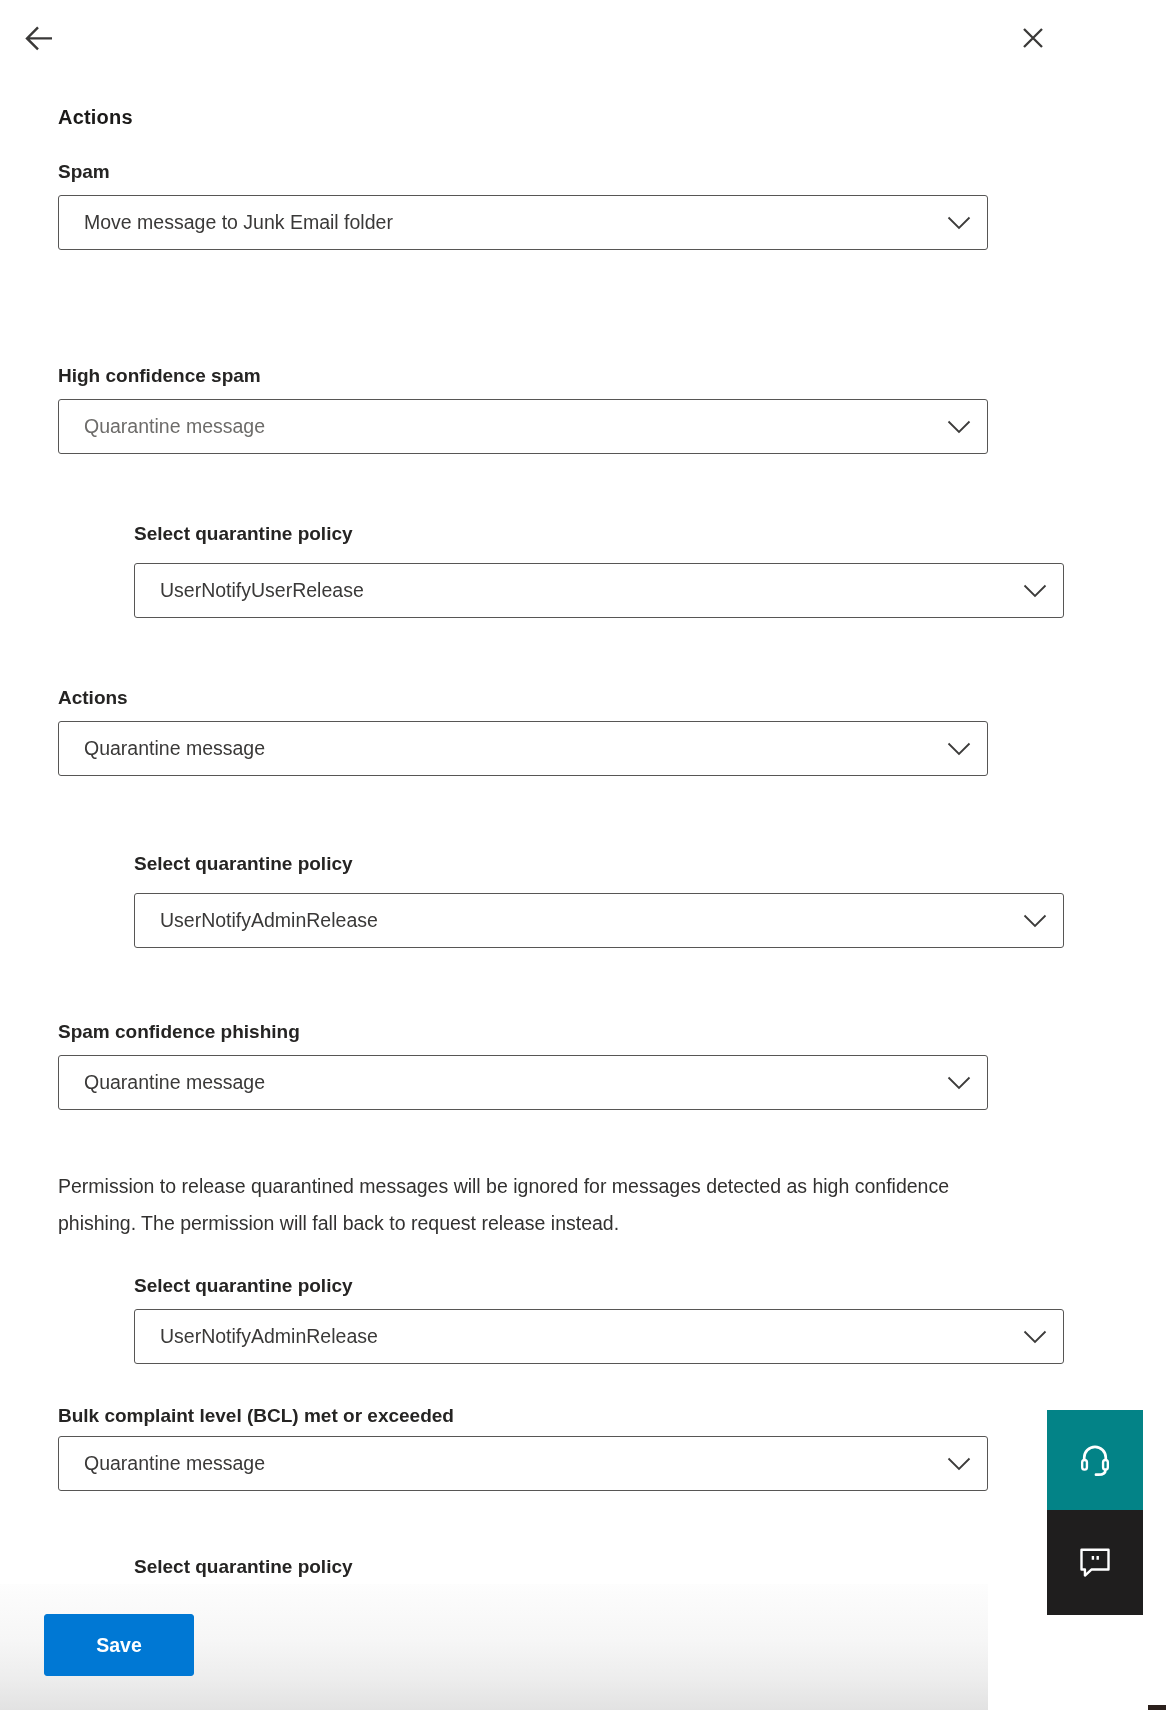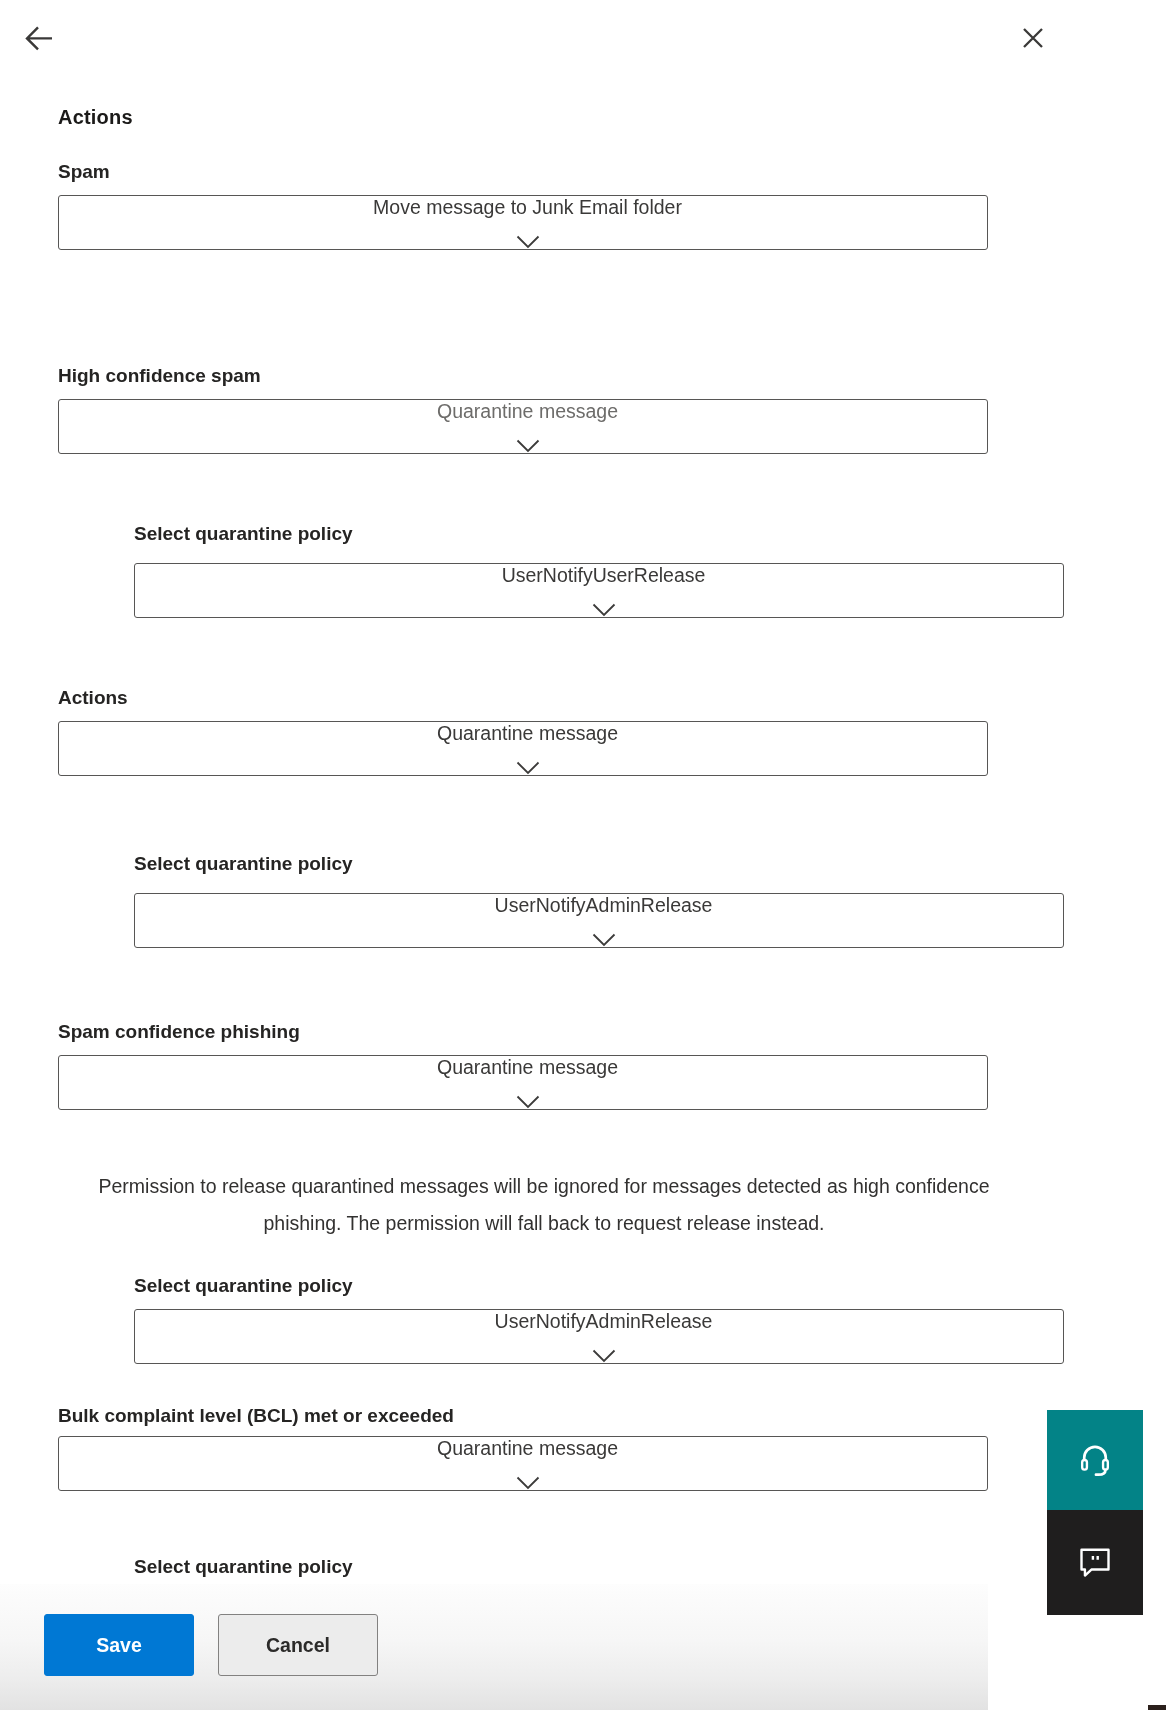--- a/index.html
+++ b/index.html
@@ -14,26 +14,26 @@
   #back-btn{left:20px;}
   #close-btn{left:1014px;}
   .content{position:absolute;left:0;top:0;width:1166px;padding:96px 0 0 58px;box-sizing:border-box;}
   h1.page-title{margin:0;font-size:20px;line-height:42px;font-weight:700;color:#1b1a19;letter-spacing:0.2px;}
   .field{width:930px;}
   .field.indent{margin-left:76px;}
   .field-label{font-size:19px;line-height:27px;font-weight:600;color:#252423;}
   .dropdown{
     margin-top:10px;height:55px;box-sizing:border-box;border:1.5px solid #575655;border-radius:3px;
     display:flex;align-items:center;justify-content:space-between;
-    padding:0 16px 0 25px;background:#fff;cursor:pointer;flex-direction:column;
+    padding:0 16px 0 25px;background:#fff;cursor:pointer;
   }
   .dropdown .value{font-size:19.5px;color:#3a3938;white-space:nowrap;overflow:hidden;}
   .dropdown .value.muted{color:#6d6c6a;}
   .note{
-    margin:0;font-size:19.5px;line-height:37px;color:#323130;width:972px;font-weight:400;text-align:center;
+    margin:0;font-size:19.5px;line-height:37px;color:#323130;width:972px;font-weight:400;
   }
   .footer{
     position:absolute;left:0;top:1584px;width:988px;height:126px;z-index:5;
     background:linear-gradient(180deg,#fdfdfd 0%,#f6f6f6 45%,#ededed 75%,#e2e2e2 100%);
   }
   .btn{
     position:absolute;top:30px;height:62px;box-sizing:border-box;border-radius:3px;
     font-family:"Liberation Sans", sans-serif;font-size:19.5px;font-weight:600;cursor:pointer;
     display:flex;align-items:center;justify-content:center;
   }
@@ -149,21 +149,20 @@
     </div>
   </div>
 
   <div class="field indent" style="margin-top:62px">
     <div class="field-label">Select quarantine policy</div>
   </div>
 </div>
 
 <div class="footer">
   <button class="btn btn-primary">Save</button>
-  <button class="btn btn-default">Cancel</button>
 </div>
 
 <div class="side-rail">
   <button class="rail-btn" id="help-btn">
     <span>
       <svg width="38" height="38" viewBox="0 0 24 24" fill="none">
         <path d="M5.2 13.2v-2.1a6.8 6.8 0 0 1 13.6 0v2.1" stroke="#ffffff" stroke-width="1.7"></path>
         <rect x="3.9" y="12.6" width="3" height="6.1" rx="1.5" stroke="#ffffff" stroke-width="1.5" fill="none"></rect>
         <rect x="17.1" y="12.6" width="3" height="6.1" rx="1.5" stroke="#ffffff" stroke-width="1.5" fill="none"></rect>
         <path d="M18.6 18.9c0 2.1-2.1 3-4.4 3h-1.6" stroke="#ffffff" stroke-width="1.7" stroke-linecap="round"></path>

